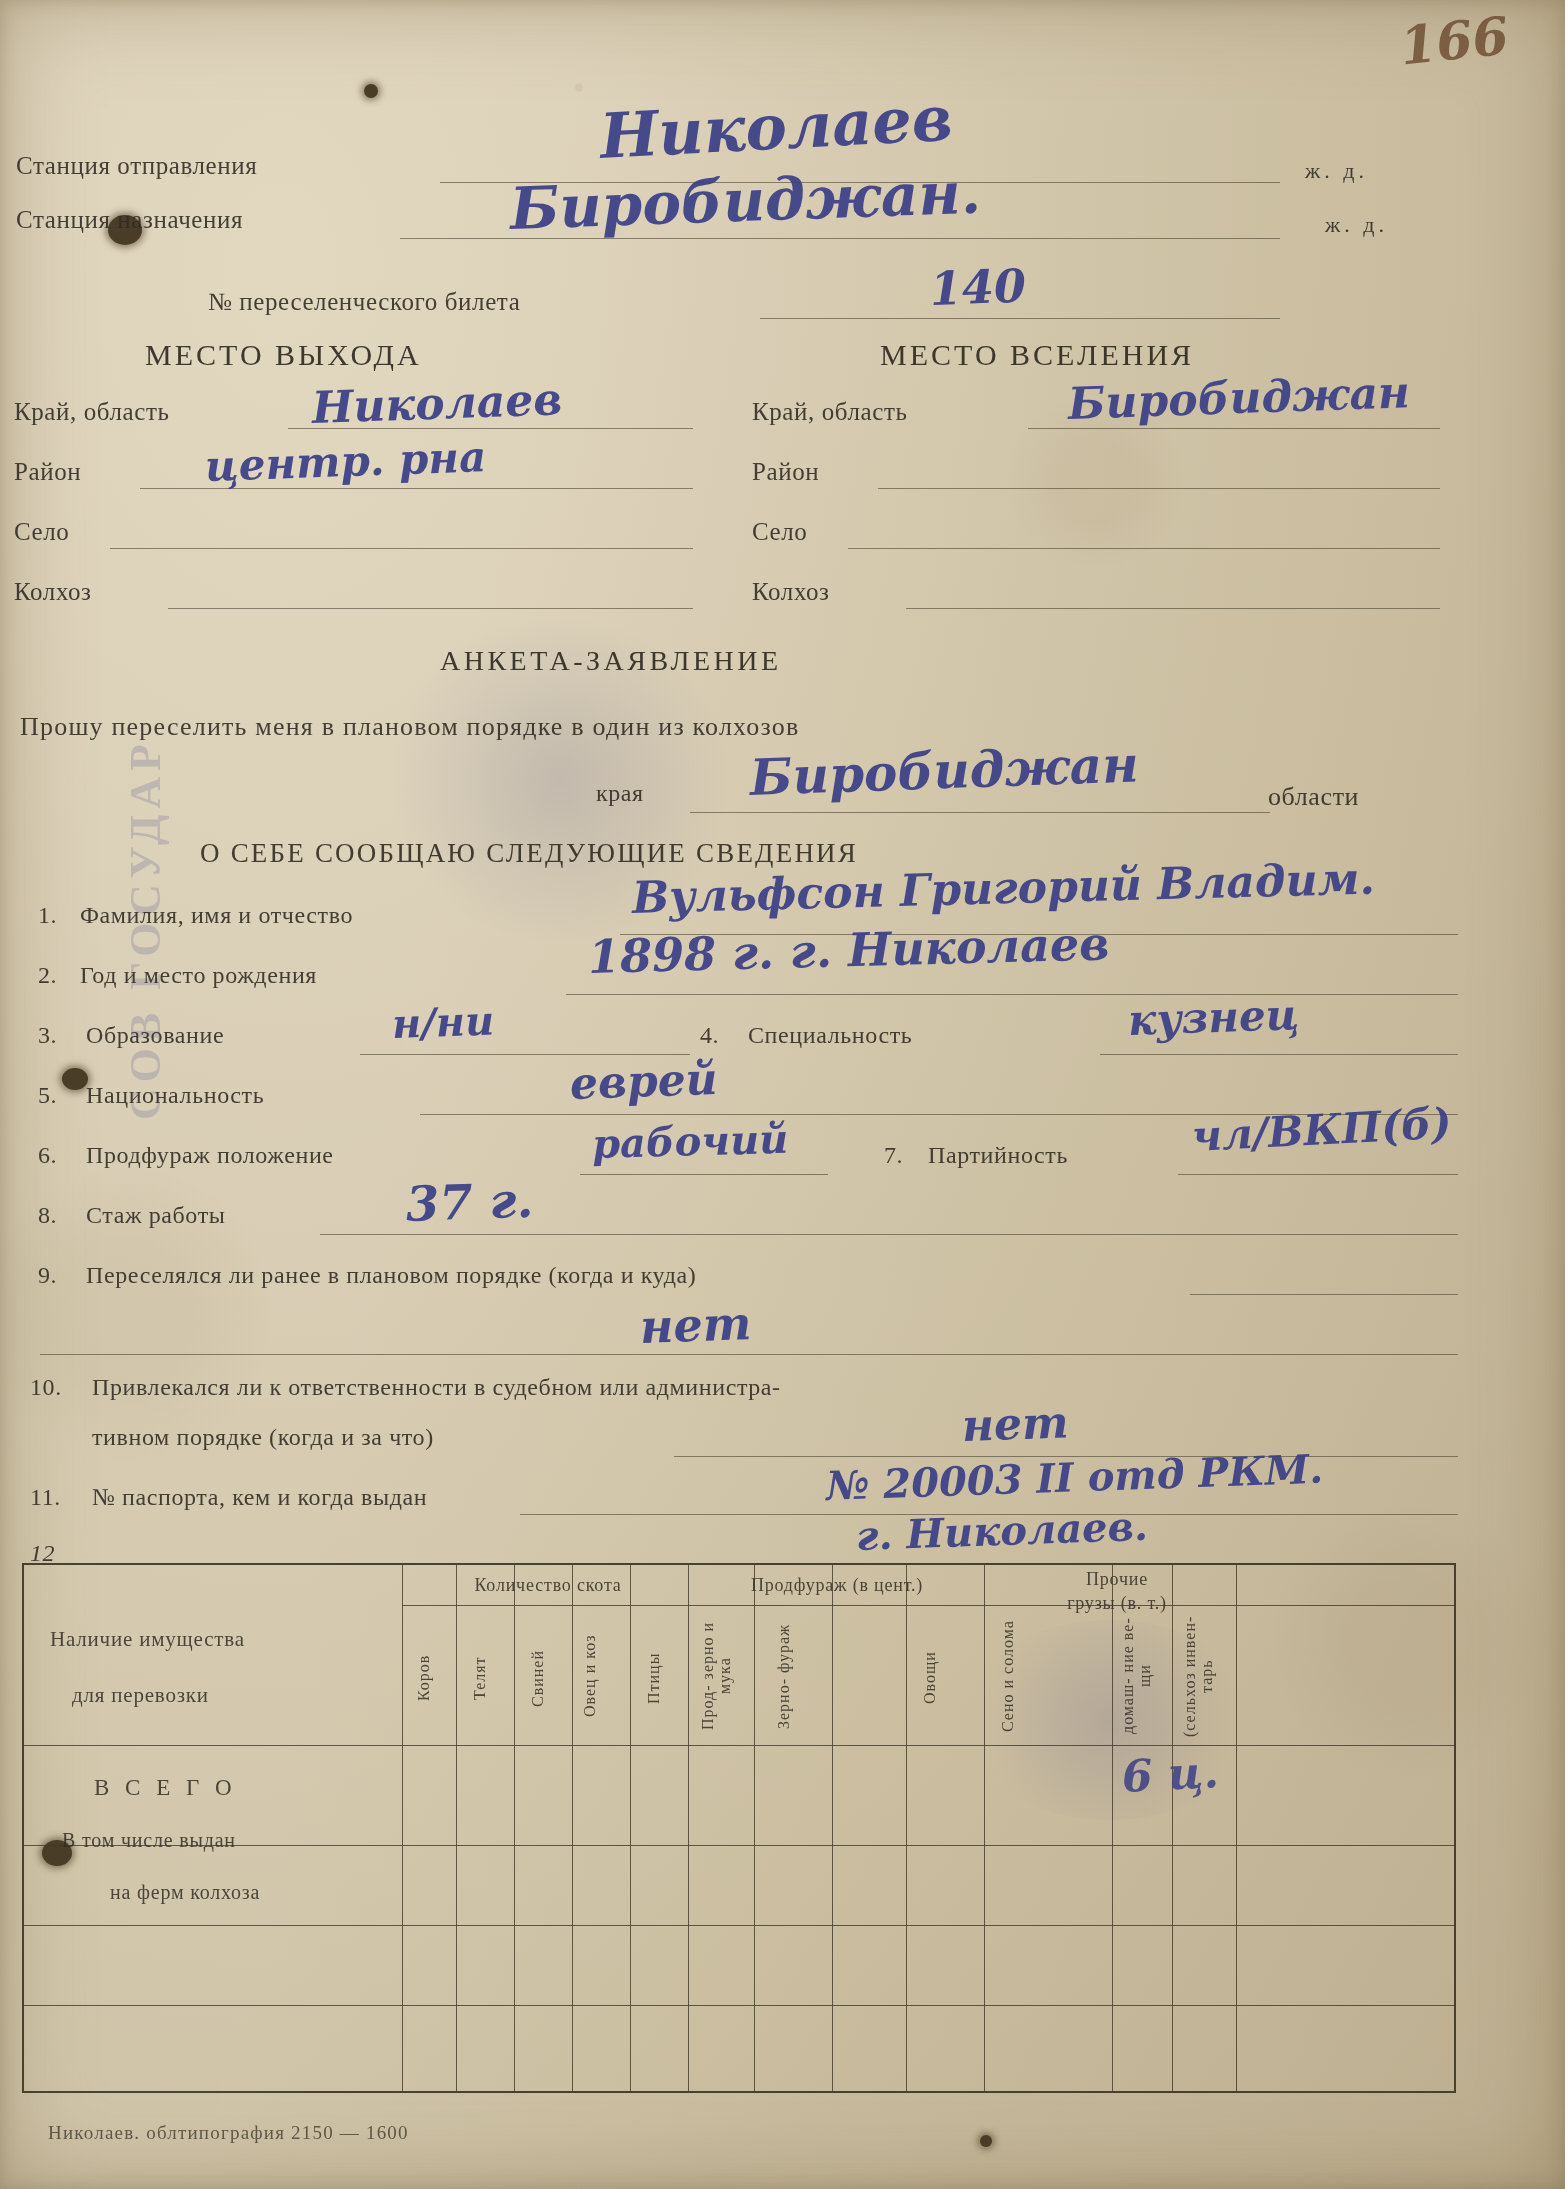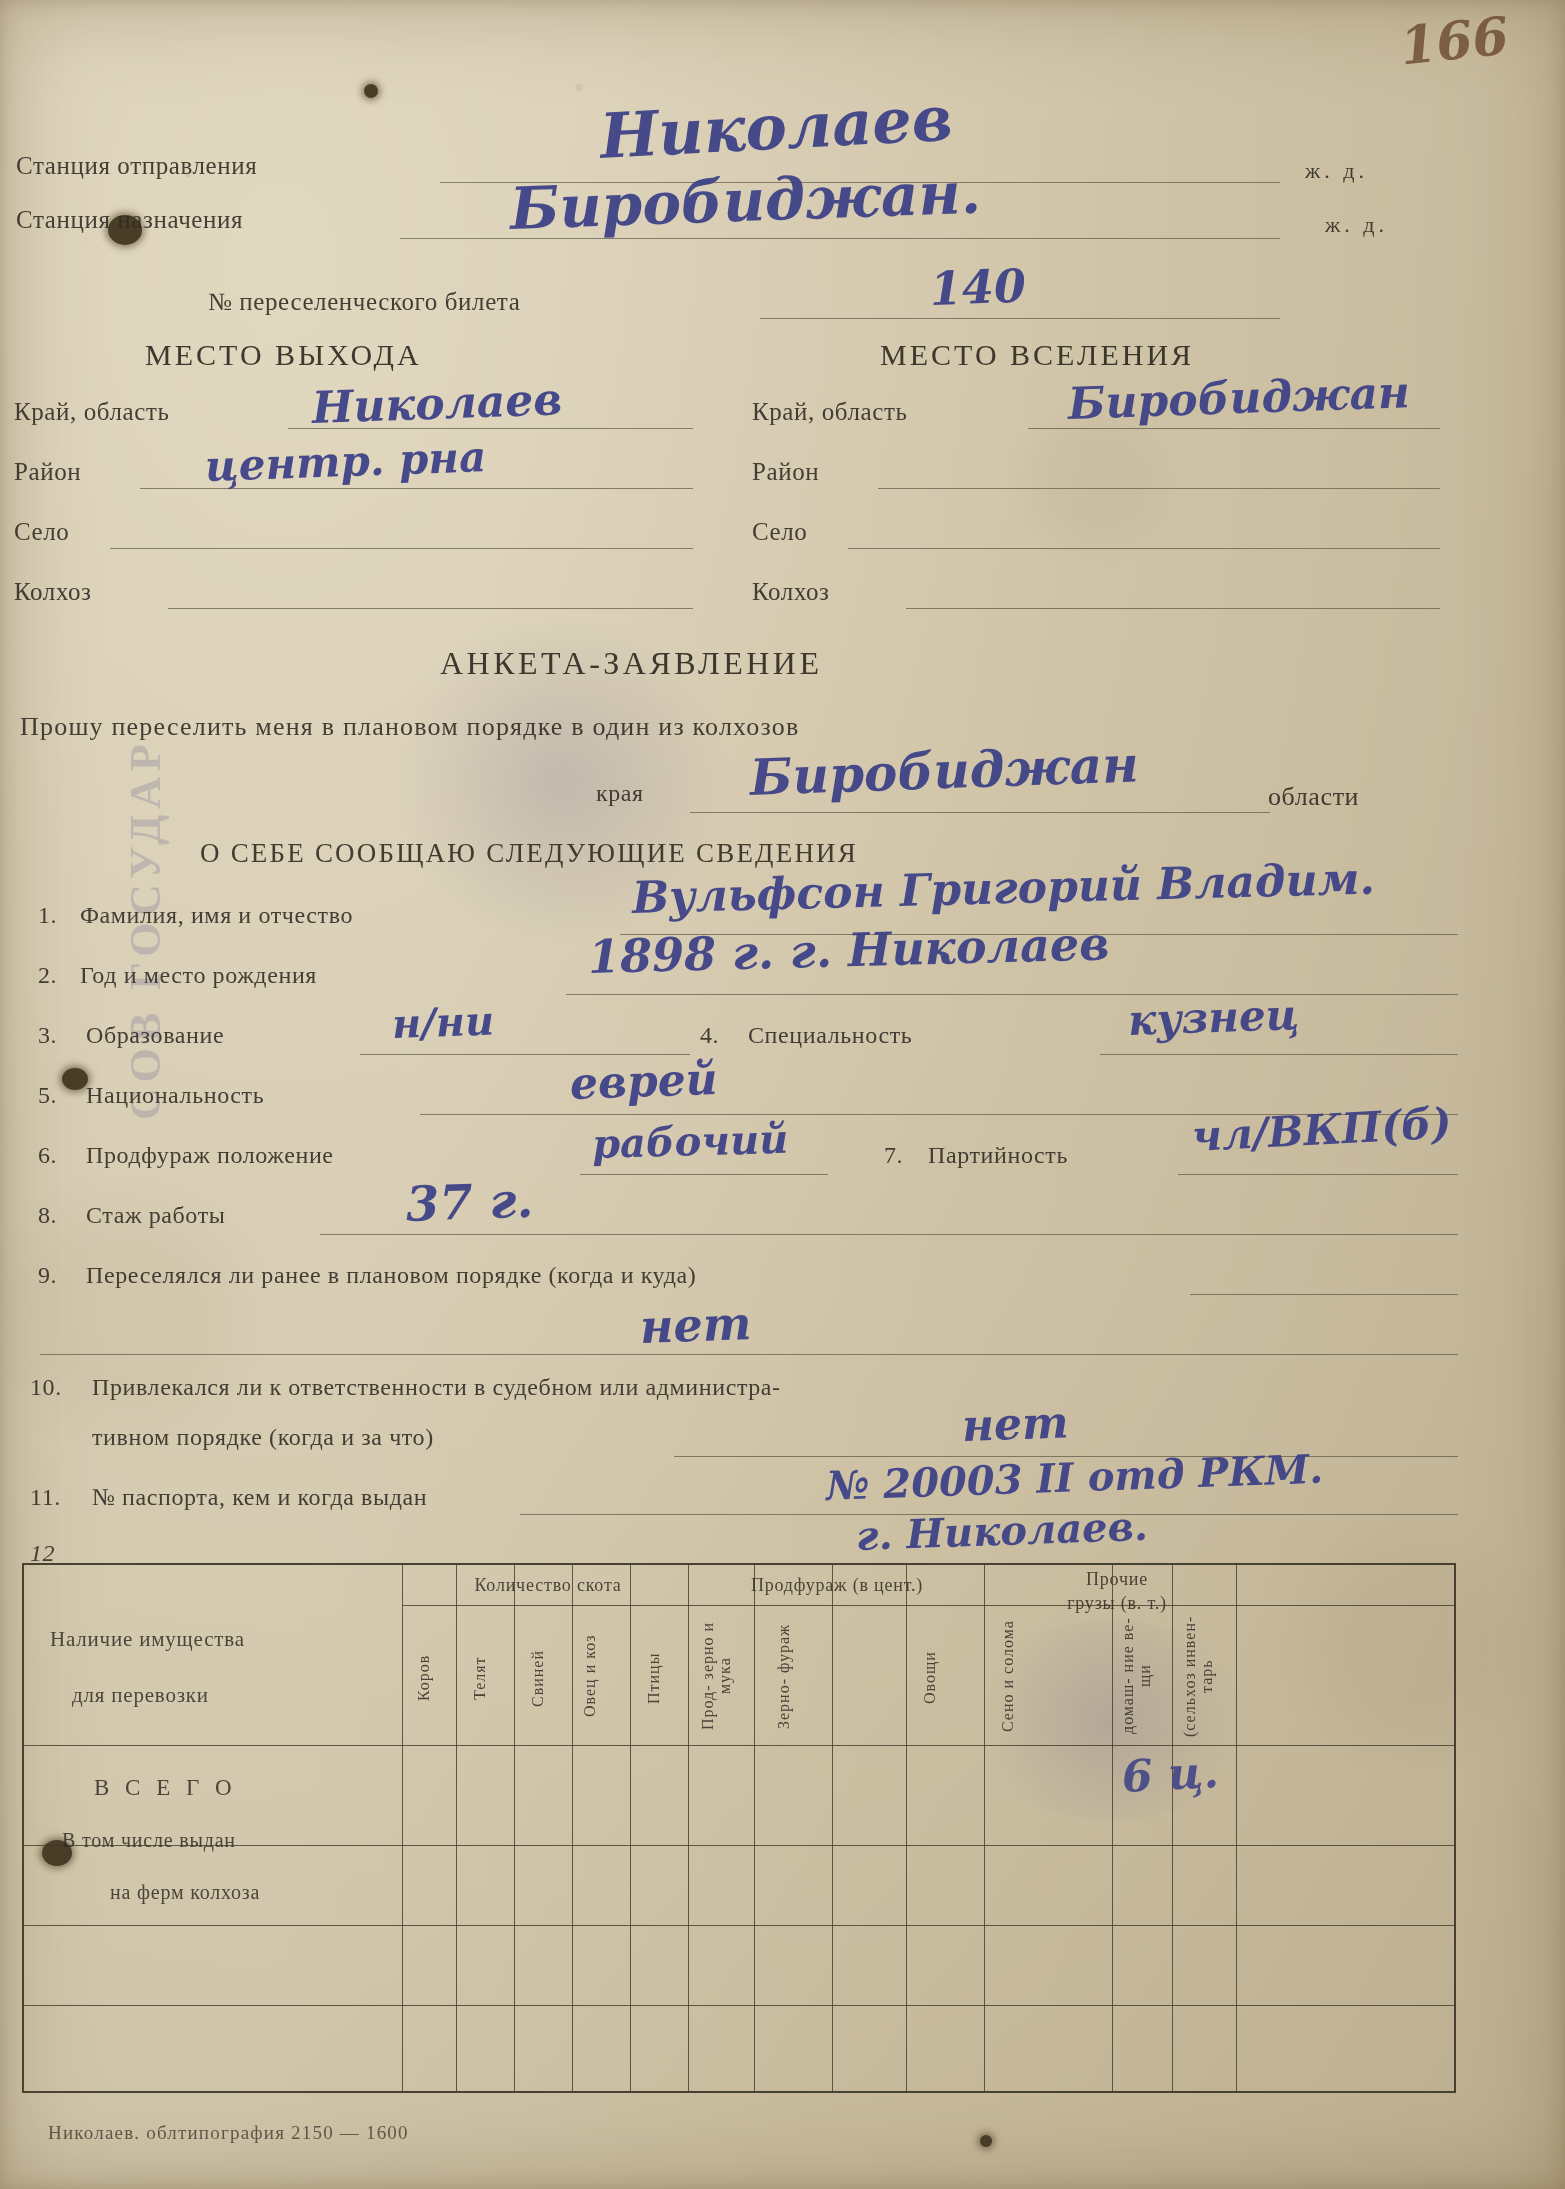--- a/index.html
+++ b/index.html
@@ -167,21 +167,21 @@
 
   <div class="pr printed" style="left:752px;top:458px;font-size:25px;">Район</div>
   <div class="line" style="left:878px;top:488px;width:562px;"></div>
 
   <div class="pr printed" style="left:752px;top:518px;font-size:25px;">Село</div>
   <div class="line" style="left:848px;top:548px;width:592px;"></div>
 
   <div class="pr printed" style="left:752px;top:578px;font-size:25px;">Колхоз</div>
   <div class="line" style="left:906px;top:608px;width:534px;"></div>
 
-  <div class="pr title" style="left:440px;top:645px;font-size:32px;letter-spacing:3.5px;">АНКЕТА-ЗАЯВЛЕНИЕ</div>
+  <div class="pr title" style="left:440px;top:645px;font-size:28px;letter-spacing:3.5px;">АНКЕТА-ЗАЯВЛЕНИЕ</div>
 
   <div class="pr printed" style="left:20px;top:712px;font-size:26px;letter-spacing:1.2px;">Прошу переселить меня в плановом порядке  в  один  из колхозов</div>
   <div class="pr printed" style="left:596px;top:780px;font-size:24px;">края</div>
   <div class="line" style="left:690px;top:812px;width:580px;"></div>
   <div class="pr hand" style="left:750px;top:748px;font-size:50px;transform:rotate(-2deg);">Биробиджан</div>
   <div class="pr printed" style="left:1268px;top:782px;font-size:26px;">области</div>
 
   <div class="pr section" style="left:200px;top:838px;">О СЕБЕ СООБЩАЮ СЛЕДУЮЩИЕ СВЕДЕНИЯ</div>
 
   <div class="pr printed" style="left:38px;top:902px;font-size:24px;">1.</div>

